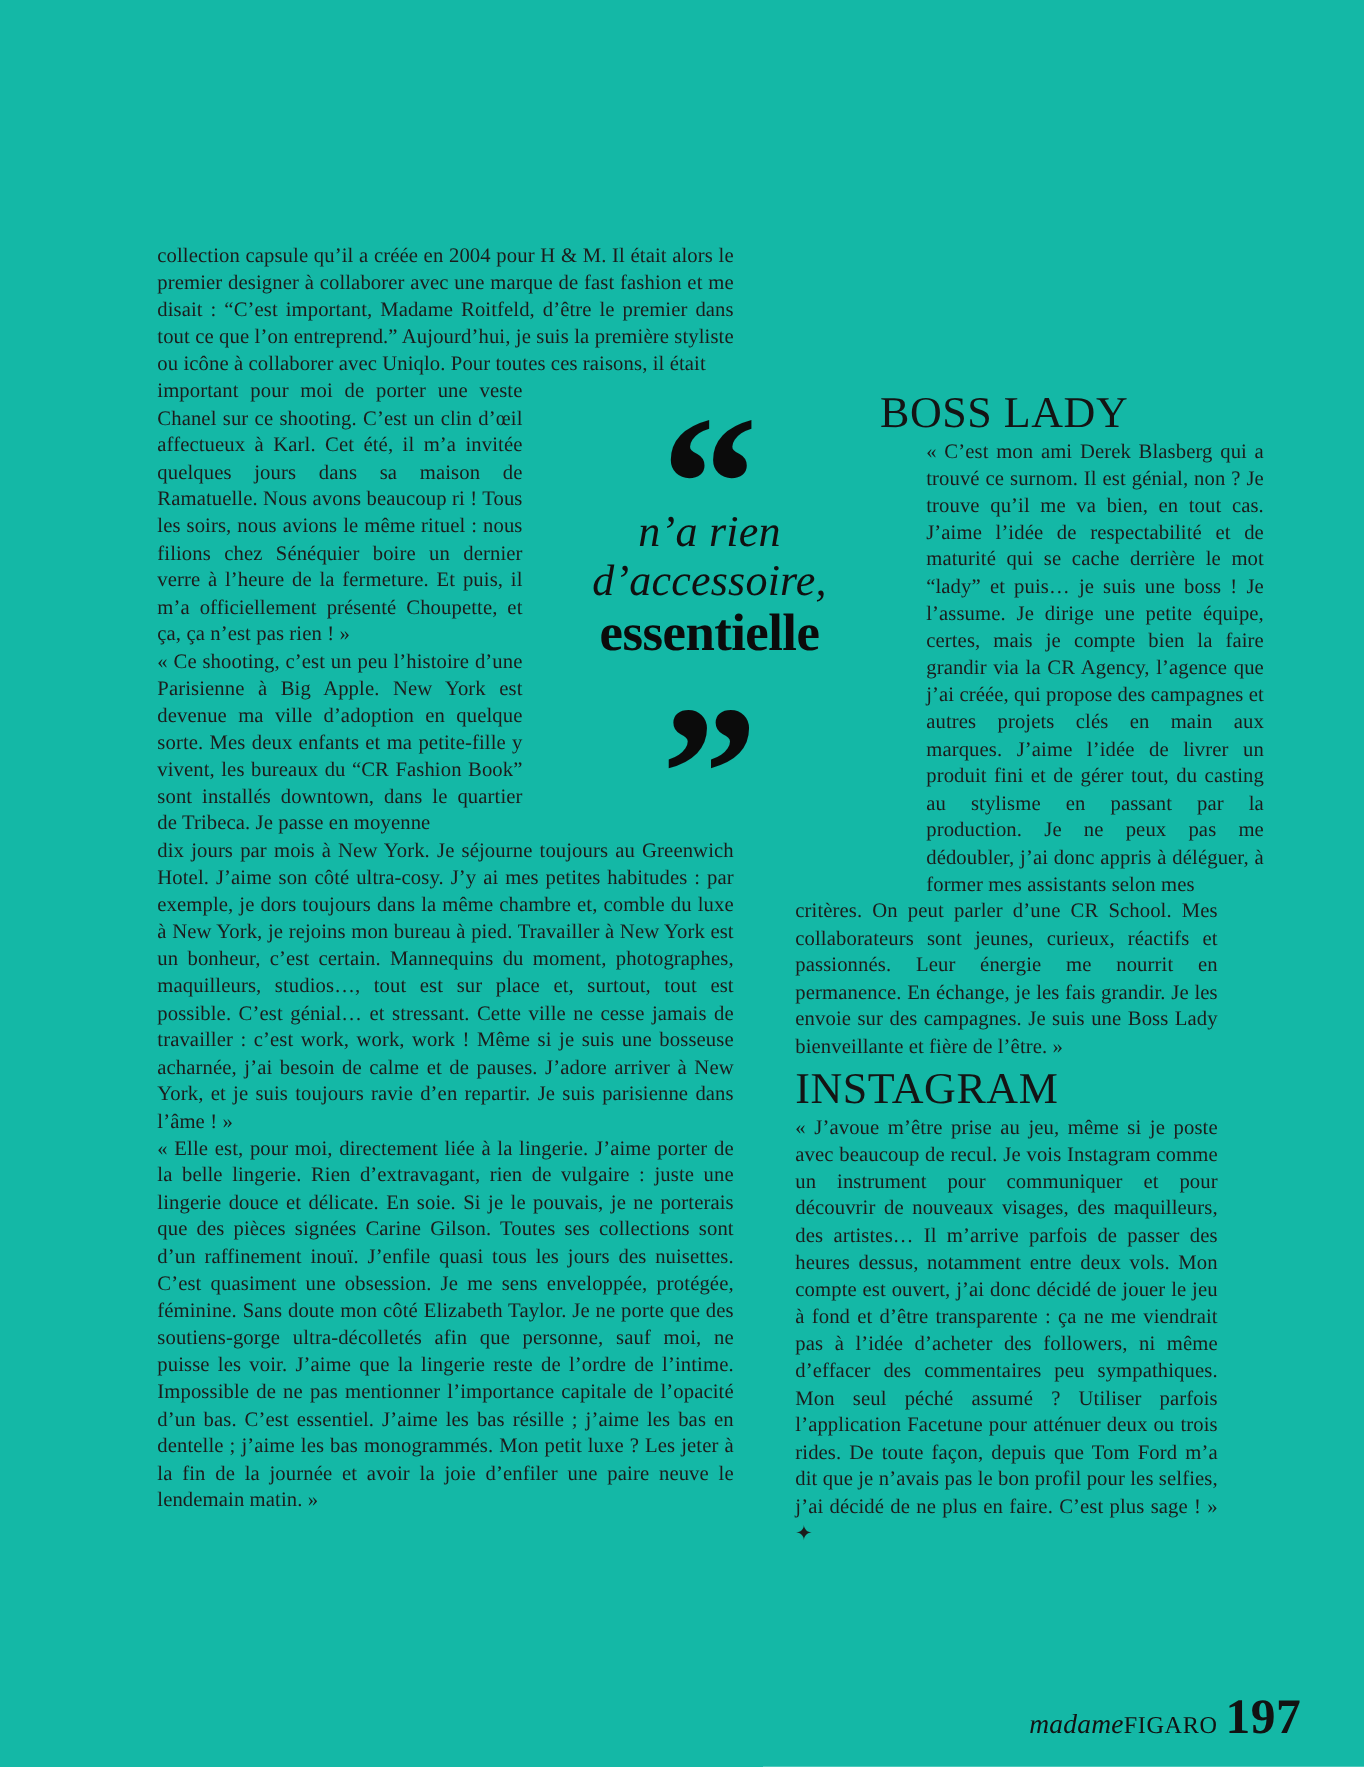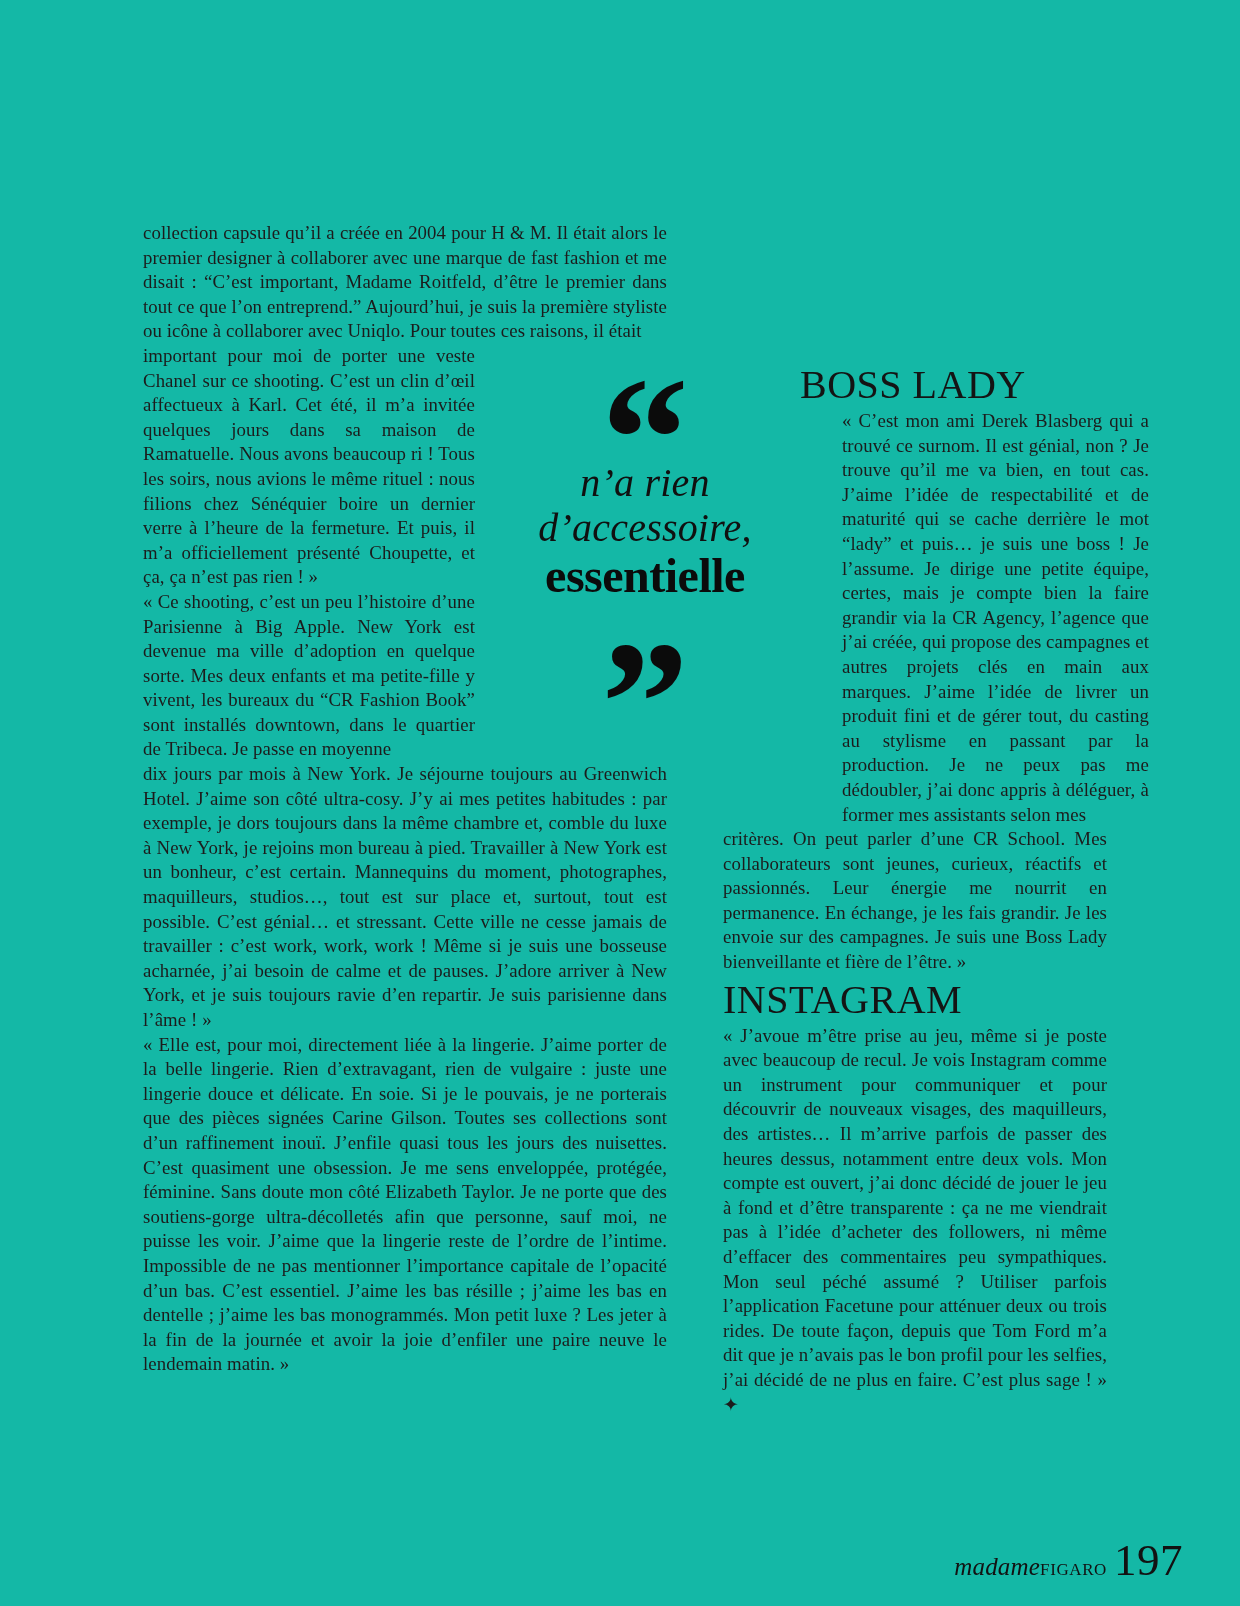--- a/index.html
+++ b/index.html
@@ -9,21 +9,21 @@
     font-family: "Liberation Serif", serif;
     color: #1b1b1b;
     position: relative;
     overflow: hidden;
   }
 
   .page { position: absolute; inset: 0; background: #14b8a6; }
 
   
   .left-col  { position: absolute; left: 143px; top: 221px; width: 524px; }
-  .right-col { position: absolute; left: 723px; top: 360px; width: 384px; }
+  .right-col { position: absolute; left: 723px; top: 350px; width: 384px; }
 
   p.body {
     margin: 0;
     font-size: 18.8px;
     line-height: 24.6px;
     text-align: justify;
     letter-spacing: 0.1px;
     color: #1c1c1c;
   }
   .left-col  p.narrow { width: 332px; }
@@ -79,22 +79,22 @@
 
   
   .footer {
     position: absolute;
     right: 57px; top: 1534px;
     display: flex; align-items: baseline;
     color: #121212;
     justify-content: space-between;
   }
   .brand-madame { font-style: italic; font-size: 25px; letter-spacing: 0.2px; }
-  .brand-figaro { font-size: 17px; letter-spacing: 0.6px; }
-  .page-number  { font-weight: normal; font-size: 45px; margin-left: 7px; letter-spacing: 0.5px; }
+  .brand-figaro { font-size: 22px; letter-spacing: 0.6px; }
+  .page-number  { font-weight: bold; font-size: 45px; margin-left: 7px; letter-spacing: 0.5px; }
 </style>
 </head>
 <body>
 
 <div class="page">
 
   <div class="left-col">
     <p class="body wide">collection capsule qu’il a créée en 2004 pour H &amp; M. Il était alors le premier designer à collaborer avec une marque de fast fashion et me disait : “C’est important, Madame Roitfeld, d’être le premier dans tout ce que l’on entreprend.” Aujourd’hui, je suis la première styliste ou icône à collaborer avec Uniqlo. Pour toutes ces raisons, il était</p>
     <p class="body narrow">important pour moi de porter une veste Chanel sur ce shooting. C’est un clin d’œil affectueux à Karl. Cet été, il m’a invitée quelques jours dans sa maison de Ramatuelle. Nous avons beaucoup ri ! Tous les soirs, nous avions le même rituel : nous filions chez Sénéquier boire un dernier verre à l’heure de la fermeture. Et puis, il m’a officiellement présenté Choupette, et ça, ça n’est pas rien ! »</p>
 

